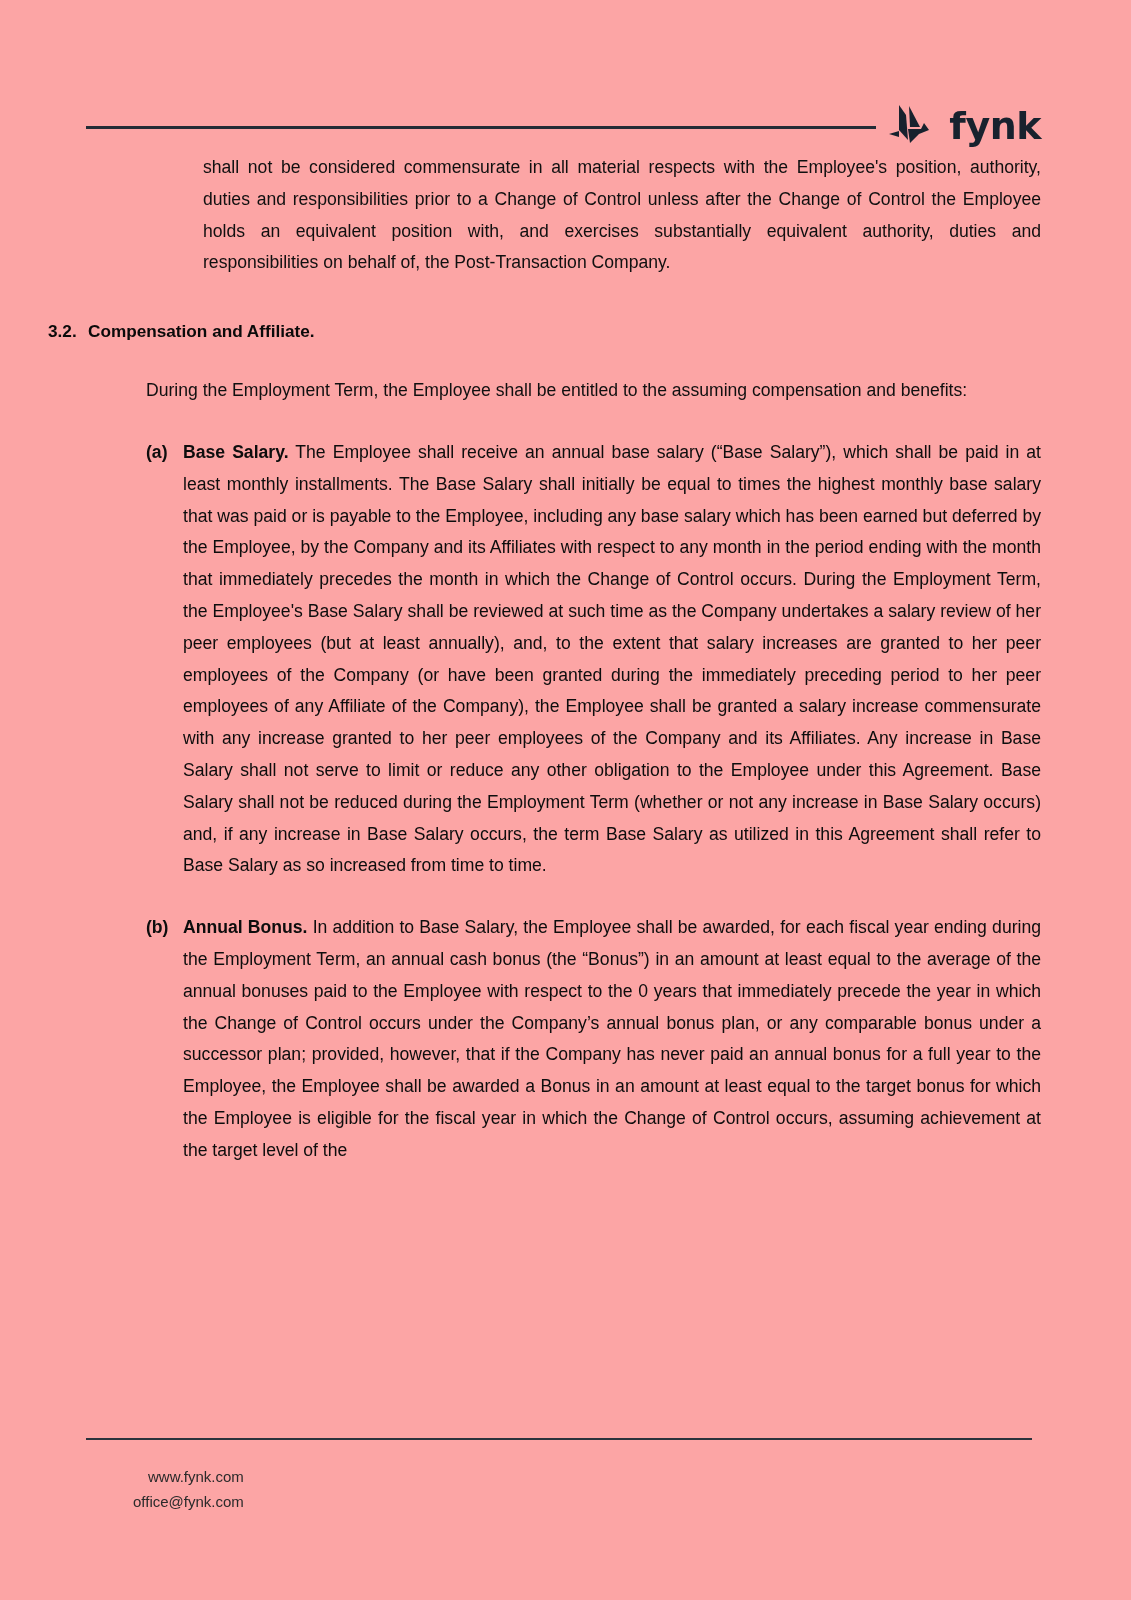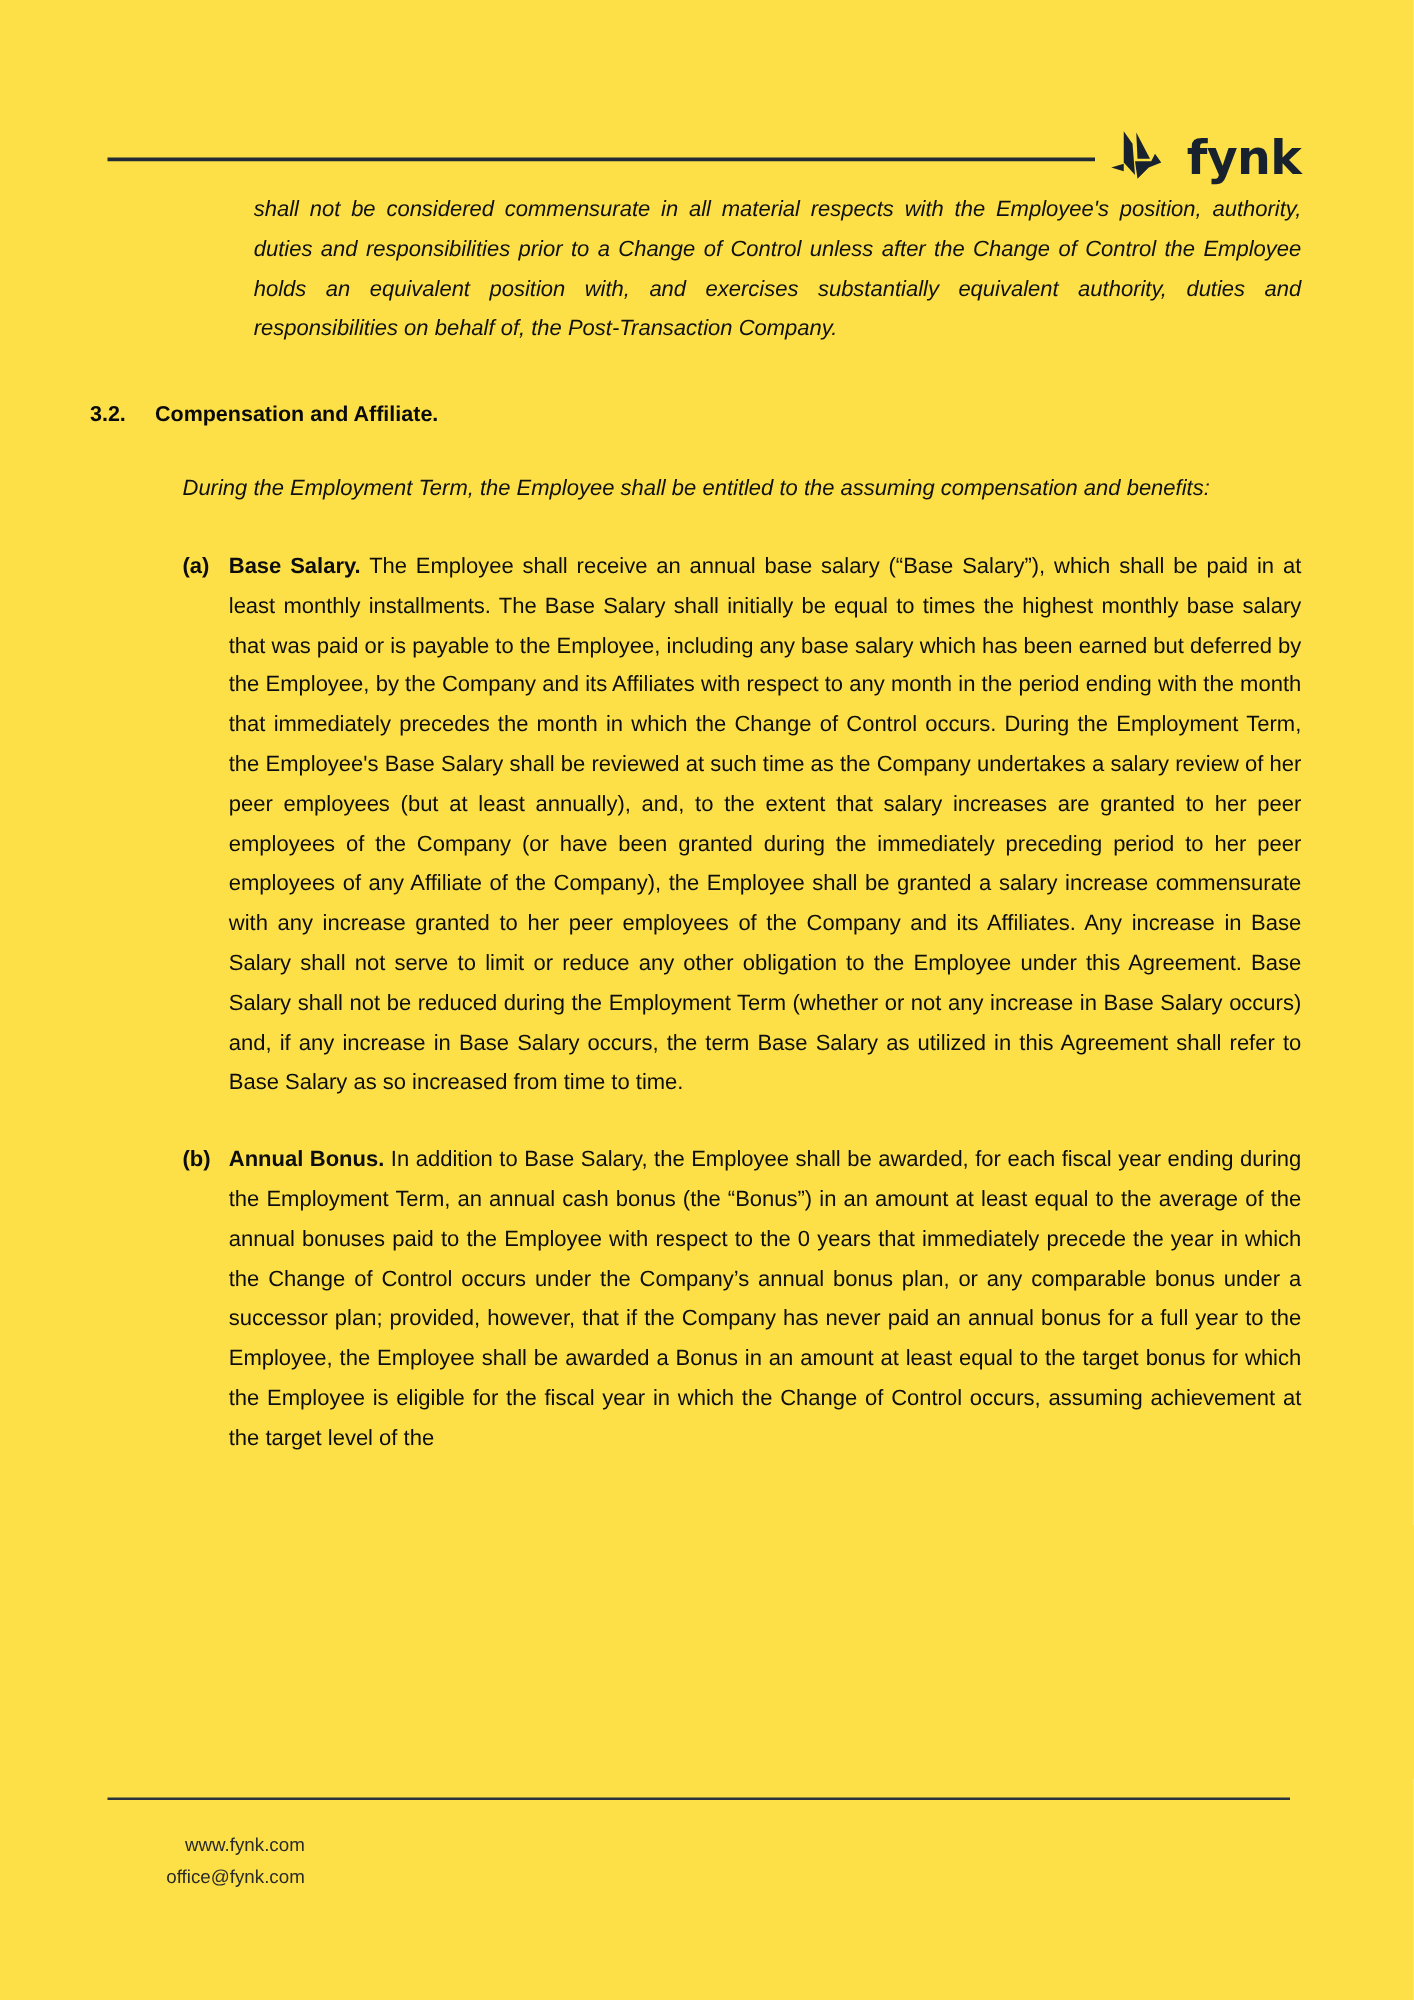--- a/index.html
+++ b/index.html
@@ -14,21 +14,21 @@
     font-family: "Liberation Sans", sans-serif;
     color: #0d0d0d;
     position: relative;
     overflow: hidden;
   }
 
   .page {
     position: relative;
     width: 1131px;
     height: 1600px;
-    background: #fde047;
+    background: #fca5a5;
     box-sizing: border-box;
   }
 
   
   .header {
     position: absolute;
     left: 0;
     top: 96px;
     width: 1131px;
     height: 64px;
@@ -75,41 +75,40 @@
   }
 
   .para {
     font-size: 17.6px;
     line-height: 31.8px;
     text-align: justify;
     text-justify: inter-word;
     color: #101010;
     margin: 0;
     font-family: "Liberation Sans", sans-serif;
-    font-style: italic;
   }
 
   
   .lvl-a {            
     margin-left: 203px;
     margin-right: 90px;
   }
   .lvl-intro {
     margin-left: 146px;
     margin-right: 90px;
   }
 
   .heading {
-    margin-left: 72px;
+    margin-left: 48px;
     margin-right: 90px;
     font-size: 17.2px;
     font-weight: bold;
     line-height: 28px;
     display: flex;
-    gap: 14px;
+    gap: 2px;
     color: #0a0a0a;
   }
   .heading .num { min-width: 38px; }
 
   .listitem {
     margin-left: 146px;
     margin-right: 90px;
     display: flex;
     align-items: flex-start;
   }

